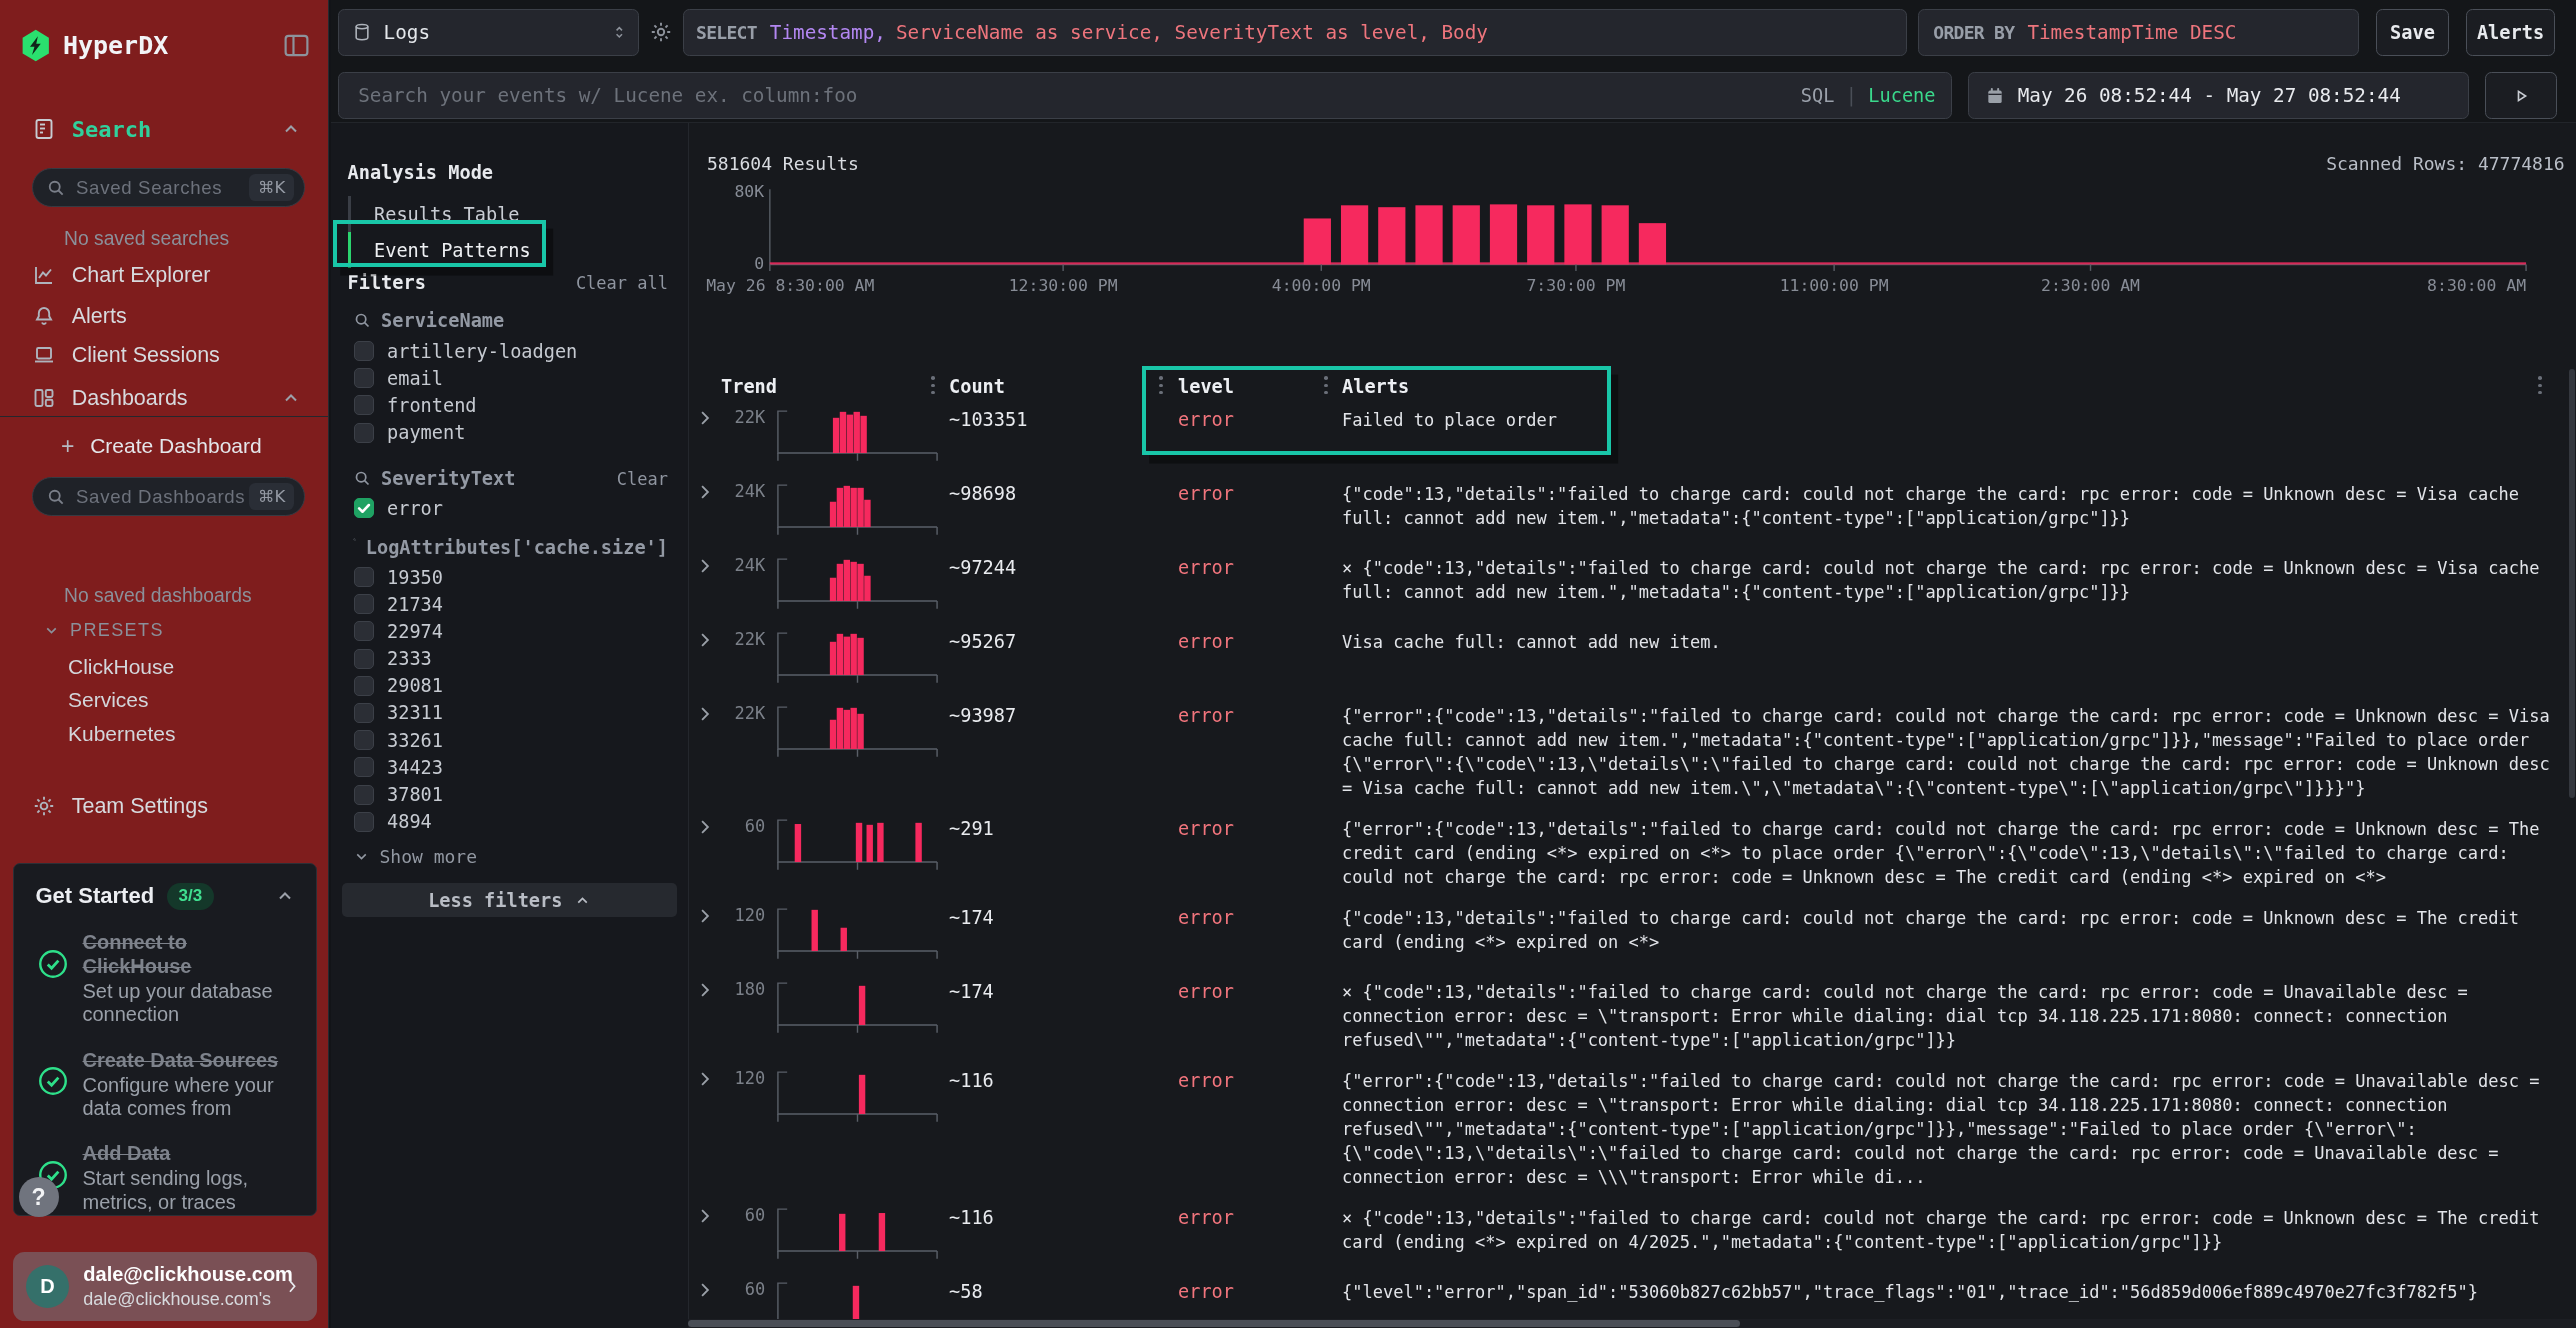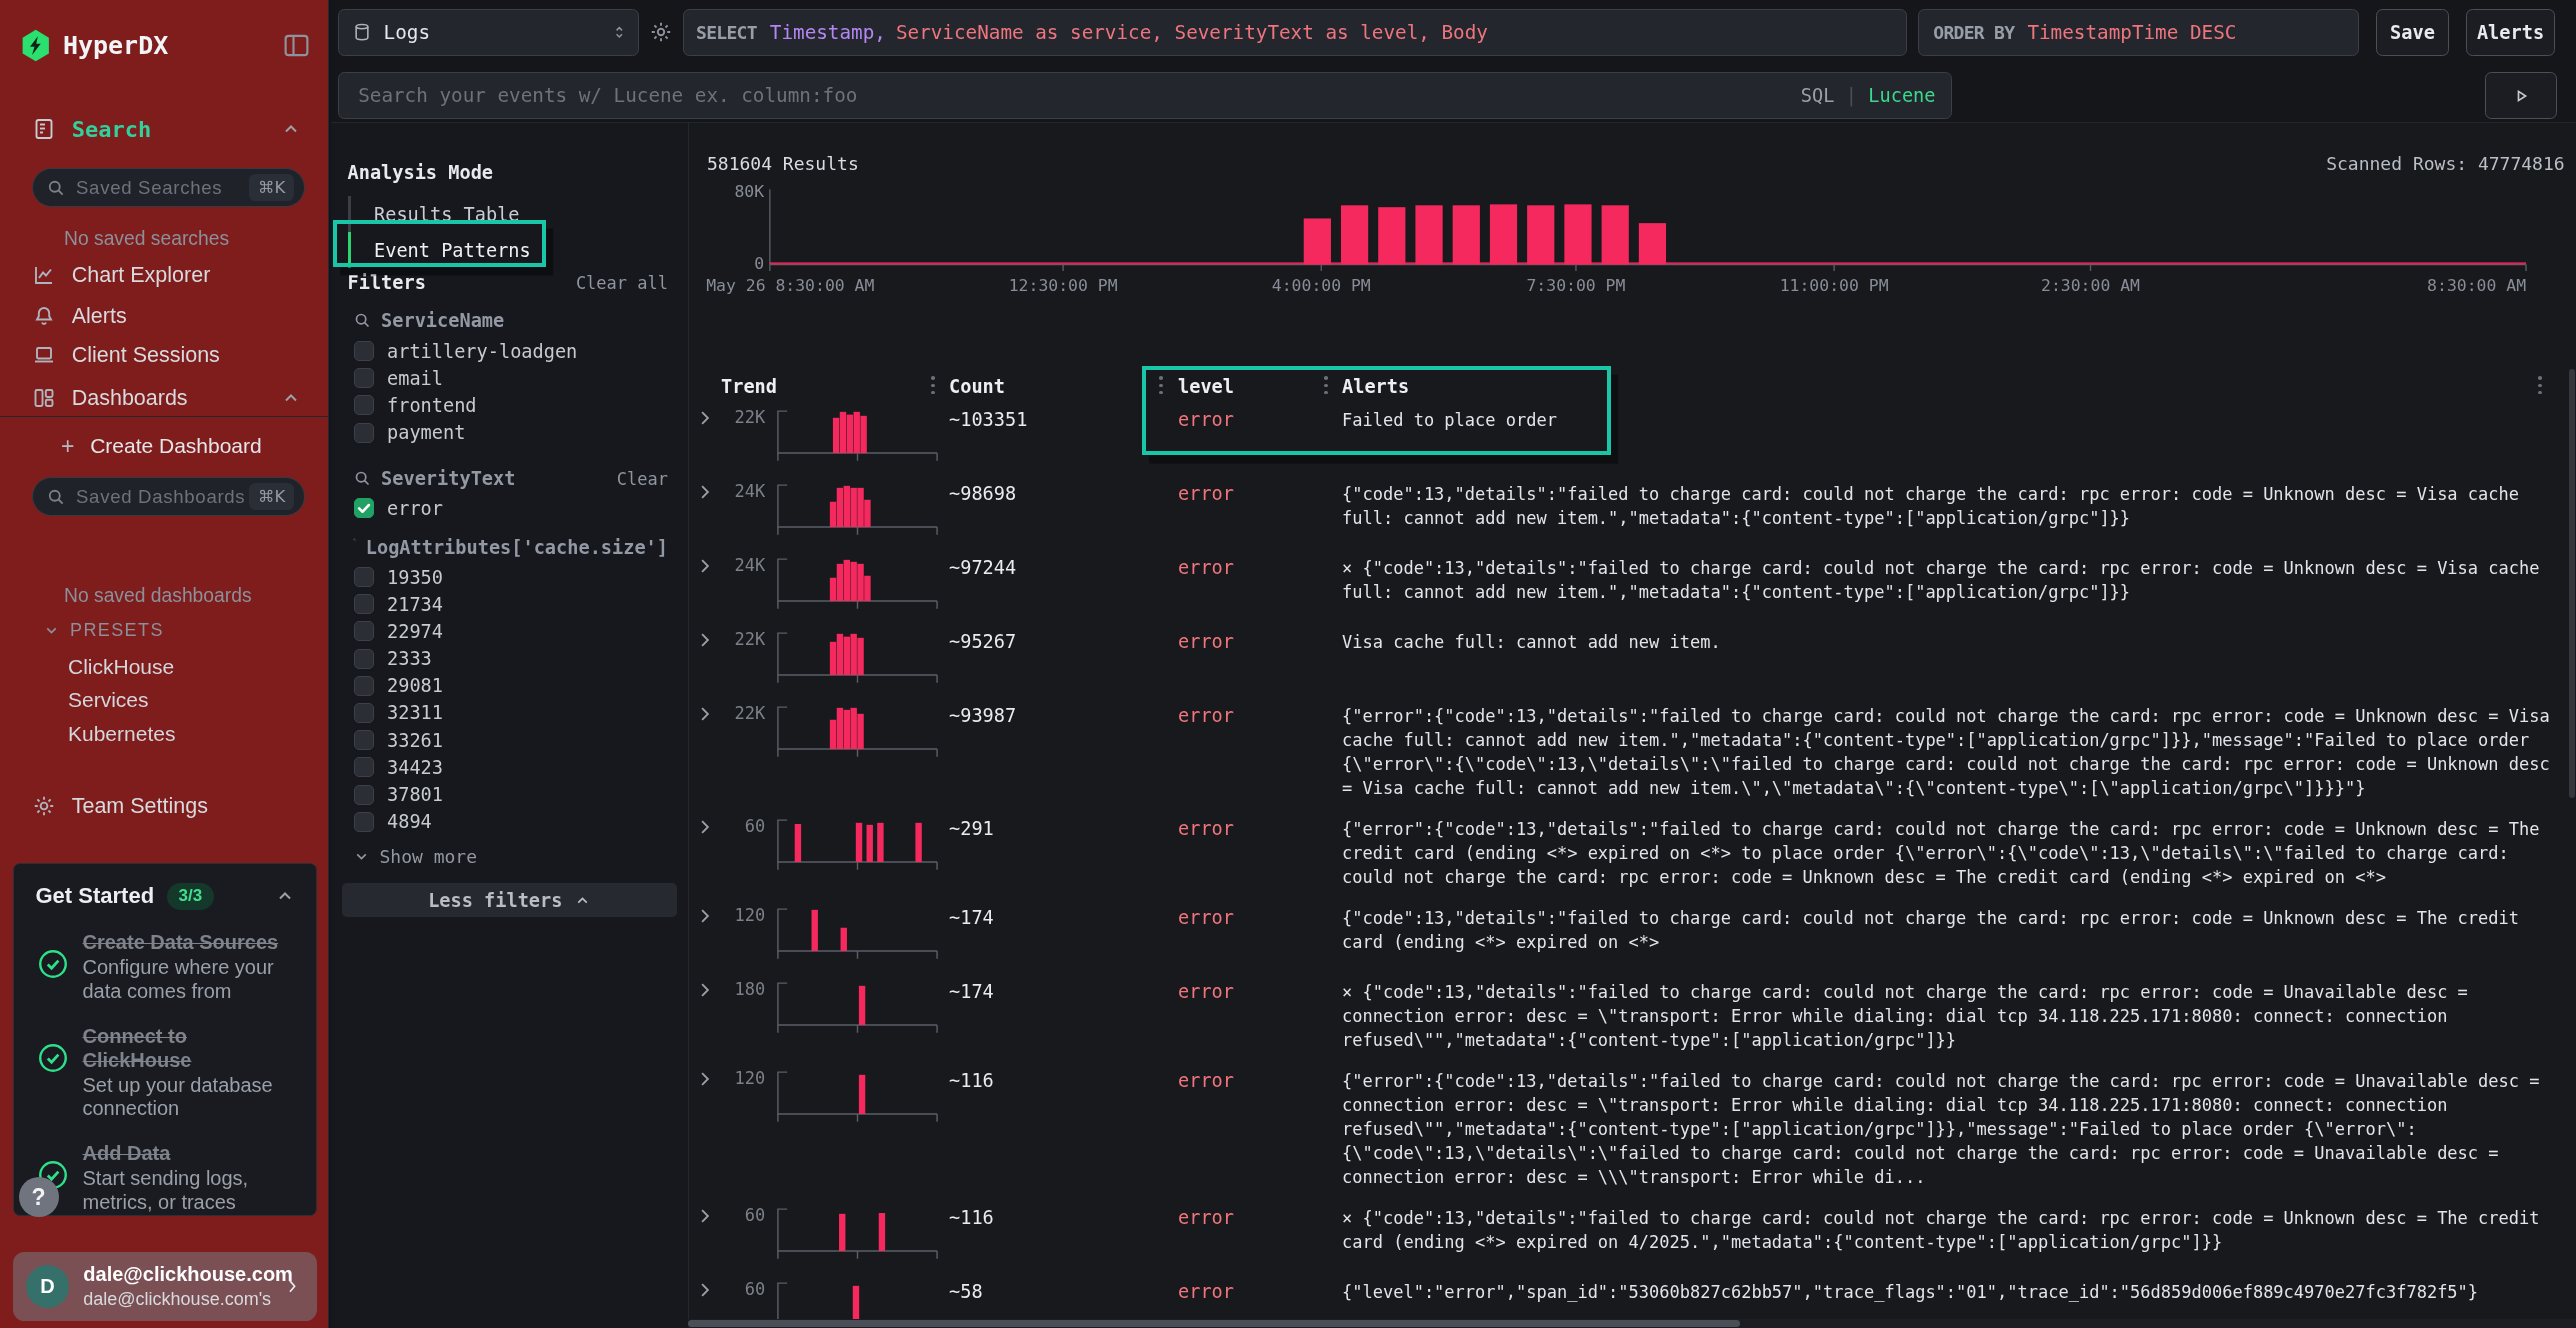--- a/index.html
+++ b/index.html
@@ -240,34 +240,34 @@
     </div>
     <div id="gs-items">
         <div class="gs-item">
           <span class="gs-check">
             <svg viewBox="0 0 24 24" fill="none" stroke="currentColor" stroke-width="1.7">
               <circle cx="12" cy="12" r="9"></circle>
               <polyline points="8.3,12.4 11,15 15.8,9.6" stroke-width="2"></polyline>
             </svg>
           </span>
           <div class="gs-texts">
-            <div class="gs-item-title">Create Data Sources</div>
-            <div class="gs-item-desc">Configure where your data comes from</div>
+            <div class="gs-item-title">Connect to ClickHouse</div>
+            <div class="gs-item-desc">Set up your database connection</div>
           </div>
         </div>
         <div class="gs-item">
           <span class="gs-check">
             <svg viewBox="0 0 24 24" fill="none" stroke="currentColor" stroke-width="1.7">
               <circle cx="12" cy="12" r="9"></circle>
               <polyline points="8.3,12.4 11,15 15.8,9.6" stroke-width="2"></polyline>
             </svg>
           </span>
           <div class="gs-texts">
-            <div class="gs-item-title">Connect to ClickHouse</div>
-            <div class="gs-item-desc">Set up your database connection</div>
+            <div class="gs-item-title">Create Data Sources</div>
+            <div class="gs-item-desc">Configure where your data comes from</div>
           </div>
         </div>
         <div class="gs-item">
           <span class="gs-check">
             <svg viewBox="0 0 24 24" fill="none" stroke="currentColor" stroke-width="1.7">
               <circle cx="12" cy="12" r="9"></circle>
               <polyline points="8.3,12.4 11,15 15.8,9.6" stroke-width="2"></polyline>
             </svg>
           </span>
           <div class="gs-texts">
@@ -335,20 +335,31 @@
 
     <div class="tb-box" style="left:7.2px;top:72px;width:1614px;padding-left:19px">
       <span class="ghost-ph">Search your events w/ Lucene ex. column:foo</span>
       <span class="lang-switch">
         <span style="color:#9ba1ab">SQL</span>
         <span style="color:#4a4e57">|</span>
         <span style="color:#3ad98c">Lucene</span>
       </span>
     </div>
 
+    <div class="tb-box" style="left:1637px;top:72px;width:501px;padding-left:15.7px">
+      <span style="color:#9aa0a8">
+          <svg width="20" height="20" viewBox="0 0 24 24">
+            <rect x="4" y="5.5" width="16" height="15" rx="2" fill="currentColor"></rect>
+            <rect x="7" y="2.5" width="2.4" height="4" rx="1" fill="currentColor"></rect>
+            <rect x="14.6" y="2.5" width="2.4" height="4" rx="1" fill="currentColor"></rect>
+            <line x1="4" y1="10" x2="20" y2="10" stroke="#24262d" stroke-width="1.6"></line>
+          </svg>
+        </span>
+      <span class="mono" style="margin-left:13px;font-size:19.3px;color:#e8eaee">May 26 08:52:44 - May 27 08:52:44</span>
+    </div>
 
     <div class="tb-btn" style="left:2154px;top:72px;width:72px">
       <svg width="20" height="20" viewBox="0 0 24 24" fill="none" stroke="#c7cbd2" stroke-width="2">
           <polygon points="9,6.5 17.5,12 9,17.5"></polygon>
         </svg>
     </div>
   </div>
 
   <div id="fpanel">
     <div class="f-abs f-title" style="left:16.5px;top:39px">Analysis Mode</div>

